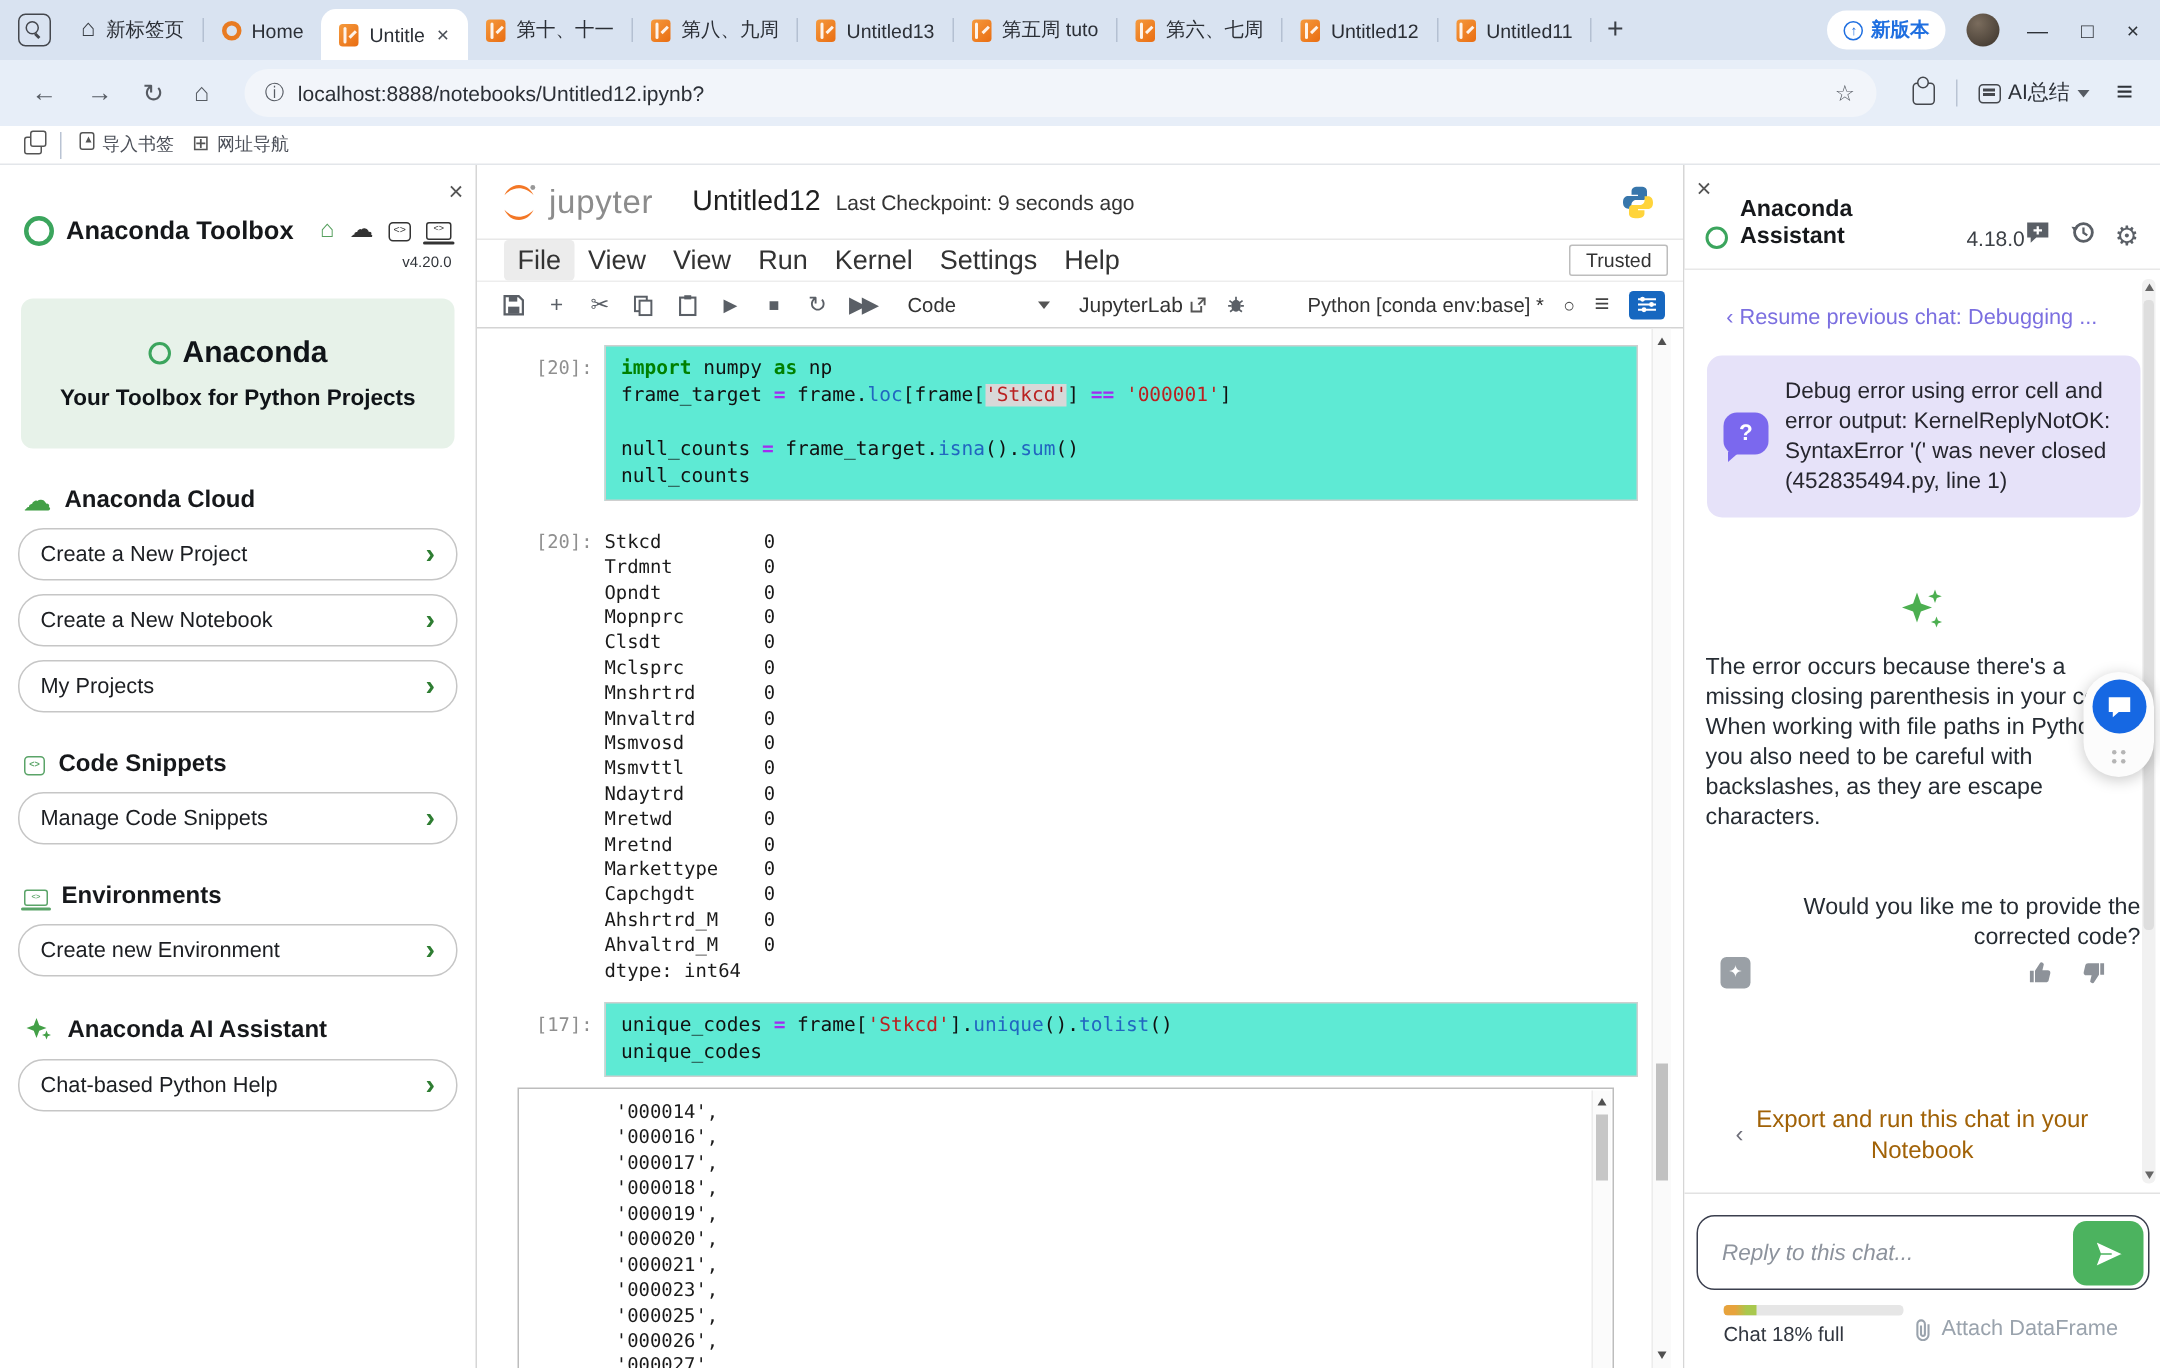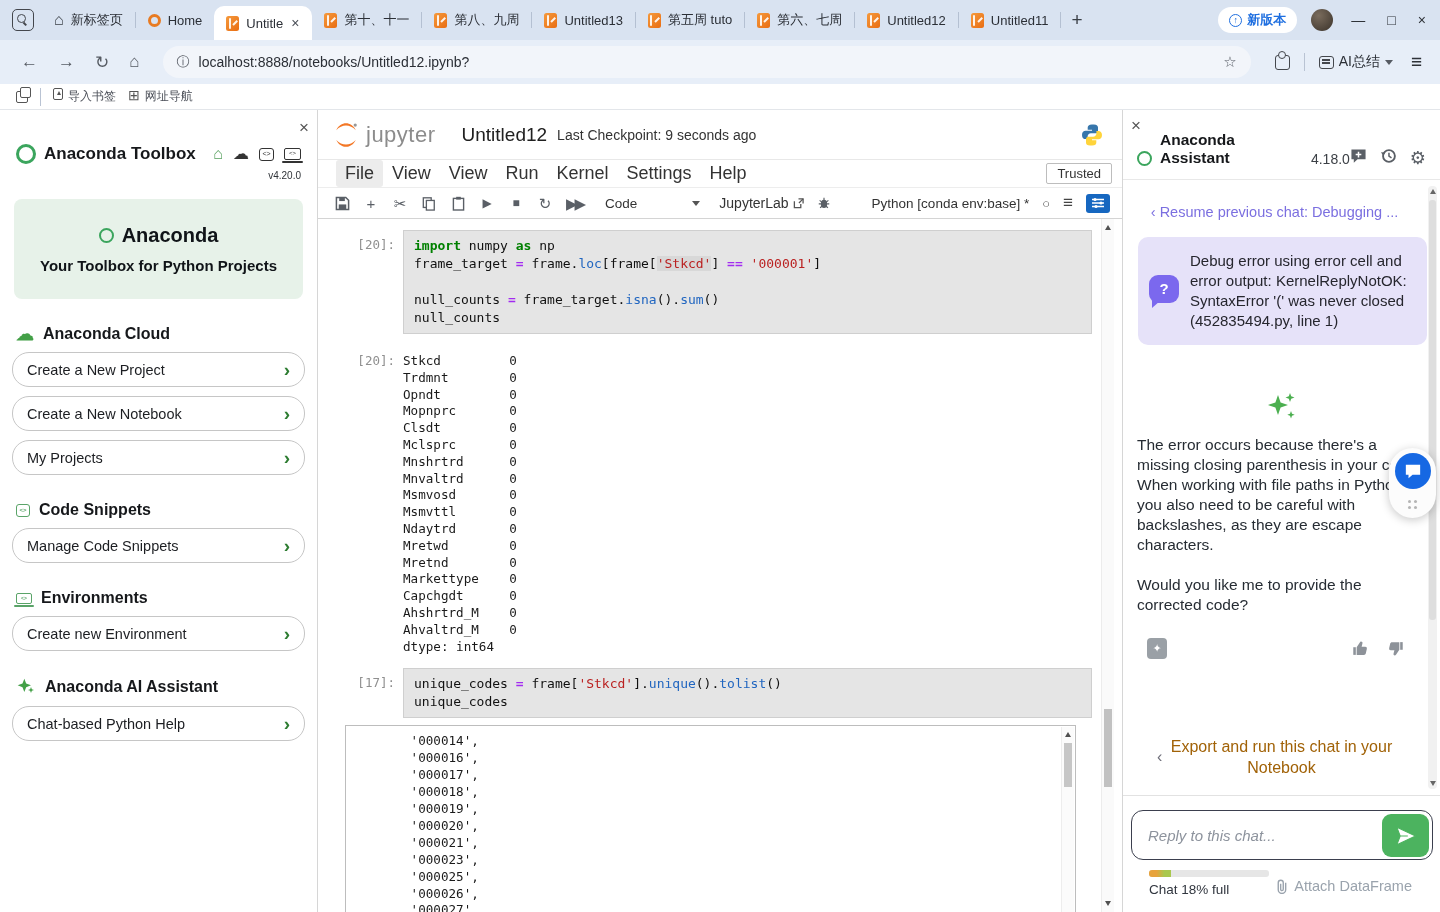--- a/index.html
+++ b/index.html
@@ -101,21 +101,21 @@
   .tbright { margin-left:auto; display:flex; align-items:center; gap:13px; margin-right:12px; }
   .jlab { display:flex; align-items:center; gap:4px; font-size:14px; color:#333; cursor:pointer; }
   .kernel { font-size:13.5px; color:#333; cursor:pointer;padding-left:28px; }
   .kcirc { font-size:13px; color:#444; }
   .klist { font-size:17px; color:#444; cursor:pointer; }
   .sliders { width:24px; height:19px; background:#1667c0; border-radius:3px; display:flex; align-items:center; justify-content:center; cursor:pointer; }
 
   .nbscroll { flex:1; position:relative; overflow:hidden; padding-top:11px; }
   .cellrow { display:flex; margin-bottom:0; }
   .prompt { width:85px; flex:none; text-align:right; padding:7px 8px 0 0; font-family:"DejaVu Sans Mono",monospace; font-size:12.5px; color:#8f8f8f; }
-  .codebox { flex:1; margin-right:30px; background:#e5e5e5; border:1px solid #cfcfcf; padding:6px 10px; font-family:"DejaVu Sans Mono",monospace; font-size:13px; line-height:18px; color:#111; }
+  .codebox { flex:1; margin-right:30px; background:#5eead4; border:1px solid #cfcfcf; padding:6px 10px; font-family:"DejaVu Sans Mono",monospace; font-size:13px; line-height:18px; color:#111; }
   .cl { min-height:18px; white-space:pre; }
   .kw { color:#008000; font-weight:bold; }
   .op { color:#a22cf0; font-weight:bold; }
   .fn { color:#2166c0; }
   .str { color:#ba2121; }
   .hl { background:#d8d8d8; }
   .outrow { display:flex; margin-top:12px; }
   .outtext { font-family:"DejaVu Sans Mono",monospace; font-size:12.6px; line-height:16.8px; color:#1a1a1a; padding-top:7px; white-space:pre; }
   .outbox { margin:7px 46px 0 27px; border:1px solid #bdbdbd; background:#fff; height:230px; position:relative; overflow:hidden; }
   .outbox pre { font-family:"DejaVu Sans Mono",monospace; font-size:12.6px; line-height:16.9px; color:#1a1a1a; padding:7px 0 0 57px; white-space:pre; }
@@ -136,21 +136,21 @@
   .raico { cursor:pointer; line-height:1; }
   .gearg { font-size:18px; color:#5a5f66; }
   .chatarea { flex:1; position:relative; background:#fff; overflow:hidden; }
   .resume { position:absolute; top:24px; left:0; right:14px; text-align:center; font-size:14.5px; color:#7b6fe0; cursor:pointer; }
   .bubble { position:absolute; top:57px; left:15px; width:289px; background:#e6e2f9; border-radius:10px; padding:14px 12px 14px 52px; font-size:15px; line-height:20px; color:#26262e; }
   .bicon { position:absolute; left:11px; top:50%; margin-top:-16px; width:30px; height:28px; background:#7b68ee; border-radius:9px; color:#fff; font-weight:bold; font-size:15px; text-align:center; line-height:28px; }
   .bicon::after { content:""; position:absolute; left:3px; bottom:-5px; width:0; height:0; border-top:7px solid #7b68ee; border-right:8px solid transparent; }
   .gsparkle { position:absolute; top:212px; left:50%; transform:translateX(-50%); }
   .rp { position:absolute; left:14px; width:290px; font-size:15.5px; line-height:20px; color:#262c33; }
   .rp1 { top:255px; }
-  .rp2 { top:395px; }
+  .rp2 { top:415px;text-align:right; }
   .actrow { position:absolute; top:458px; left:0; right:0; height:24px; }
   .copyico { position:absolute; left:24px; top:0; width:20px; height:21px; background:#9aa0a6; border-radius:4px; color:#fff; font-size:11px; text-align:center; line-height:20px; cursor:pointer; }
   .thumbs { position:absolute; right:36px; top:2px; display:flex; gap:18px; }
   .thumbs svg { cursor:pointer; }
   .exportrow { position:absolute; top:556px; left:0; right:0; text-align:center; }
   .exchev { position:absolute; left:34px; top:12px; color:#6f6f7a; font-size:16px; cursor:pointer; }
   .exlink { display:inline-block; width:230px; font-size:16px; line-height:21px; color:#a16207; cursor:pointer; }
   .chatsb { position:absolute; top:6px; bottom:6px; right:3px; width:9px; background:#f1f1f1; border-radius:4px; }
   .chatsb .up { position:absolute; top:3px; left:1.5px; width:0; height:0; border-left:3px solid transparent; border-right:3px solid transparent; border-bottom:5px solid #666; }
   .chatsb .down { position:absolute; bottom:3px; left:1.5px; width:0; height:0; border-left:3px solid transparent; border-right:3px solid transparent; border-top:5px solid #666; }

